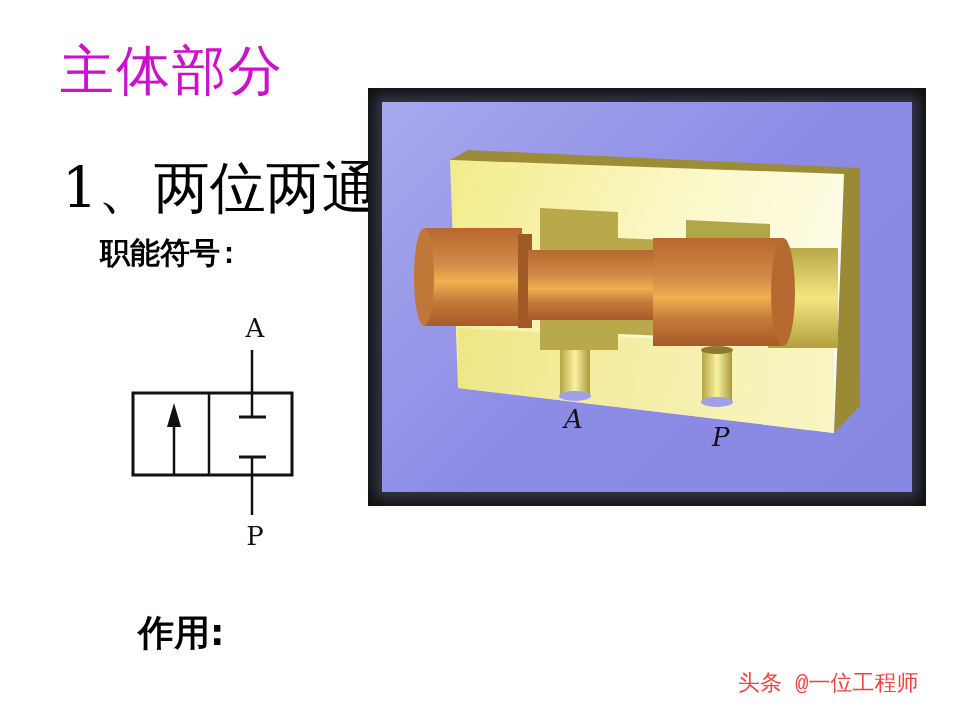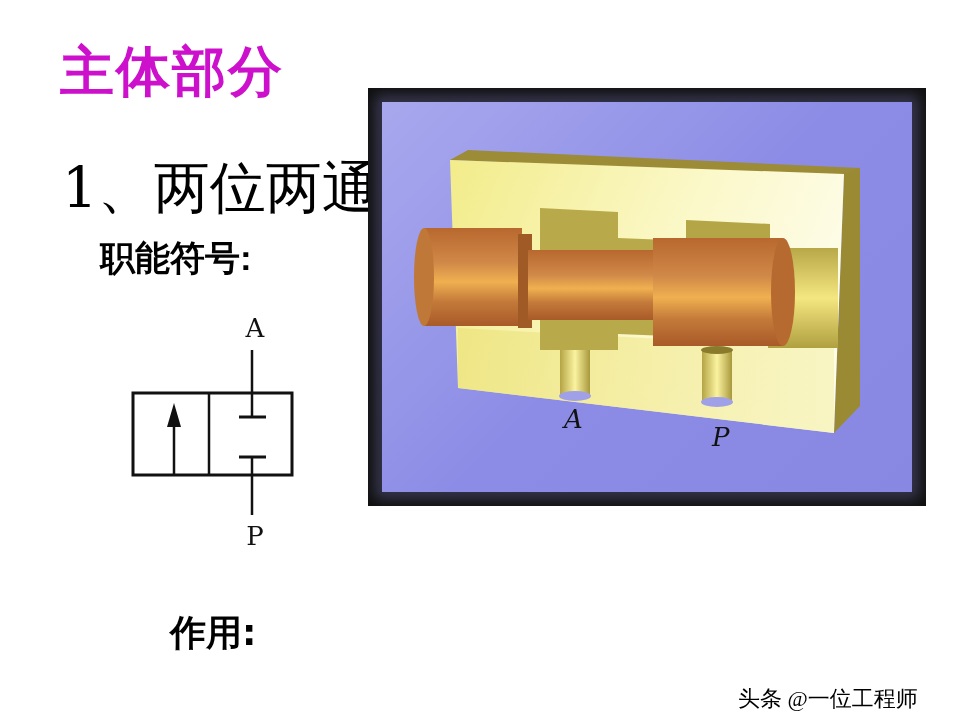--- a/index.html
+++ b/index.html
@@ -3,41 +3,41 @@
   <meta charset="utf-8">
   <style>
     html, body { margin: 0; padding: 0; }
     body {
       width: 960px; height: 720px; position: relative; overflow: hidden;
       background: #ffffff;
       font-family: "DejaVu Serif", "Liberation Serif", serif;
     }
     .abs { position: absolute; }
     .title {
-      left: 60px; top: 44px; font-size: 54px; font-weight: bold;
+      left: 60px; top: 44px; font-size: 54px; font-weight: normal;
       color: #cc10cc; letter-spacing: 2px; line-height: 1;
       font-family: "DejaVu Serif", "Liberation Serif", serif;
     }
     .subtitle {
       left: 62px; top: 160px; font-size: 56px; color: #000;
       line-height: 1; font-family: "DejaVu Serif", "Liberation Serif", serif;
     }
     .symbol-label {
-      left: 100px; top: 240px; font-size: 35px; font-weight: bold; color: #000;
-      line-height: 1; font-family: Liberation Sans, sans-serif;
+      left: 100px; top: 240px; font-size: 30px; font-weight: bold; color: #000;
+      line-height: 1; font-family: Liberation Mono, monospace;
     }
     .function-row {
       left: 138px; top: 615px; font-size: 36px; font-weight: bold; color: #000;
       line-height: 1; font-family: "DejaVu Sans", "Liberation Sans", sans-serif;
       display: flex; gap: 0;
     }
-    .function-row .lbl { width: 176px; margin-left: 32px; }
+    .function-row .lbl { width: 176px; }
     .watermark {
-      left: 738px; top: 688px; font-size: 22px; color: #000000;
-      font-family: Liberation Serif, serif; line-height: 1;
+      left: 738px; top: 674px; font-size: 22px; color: #ef4444;
+      font-family: Liberation Mono, monospace; line-height: 1;
       text-shadow: 0 0 1px #fff;
     }
     .symbol-svg { left: 110px; top: 305px; }
     .photo-frame {
       left: 368px; top: 88px; width: 558px; height: 418px;
       background: #2a2a38;
       box-shadow: inset 0 0 14px 6px #111;
     }
     .photo-inner {
       position: absolute; left: 14px; top: 14px; right: 14px; bottom: 14px;

